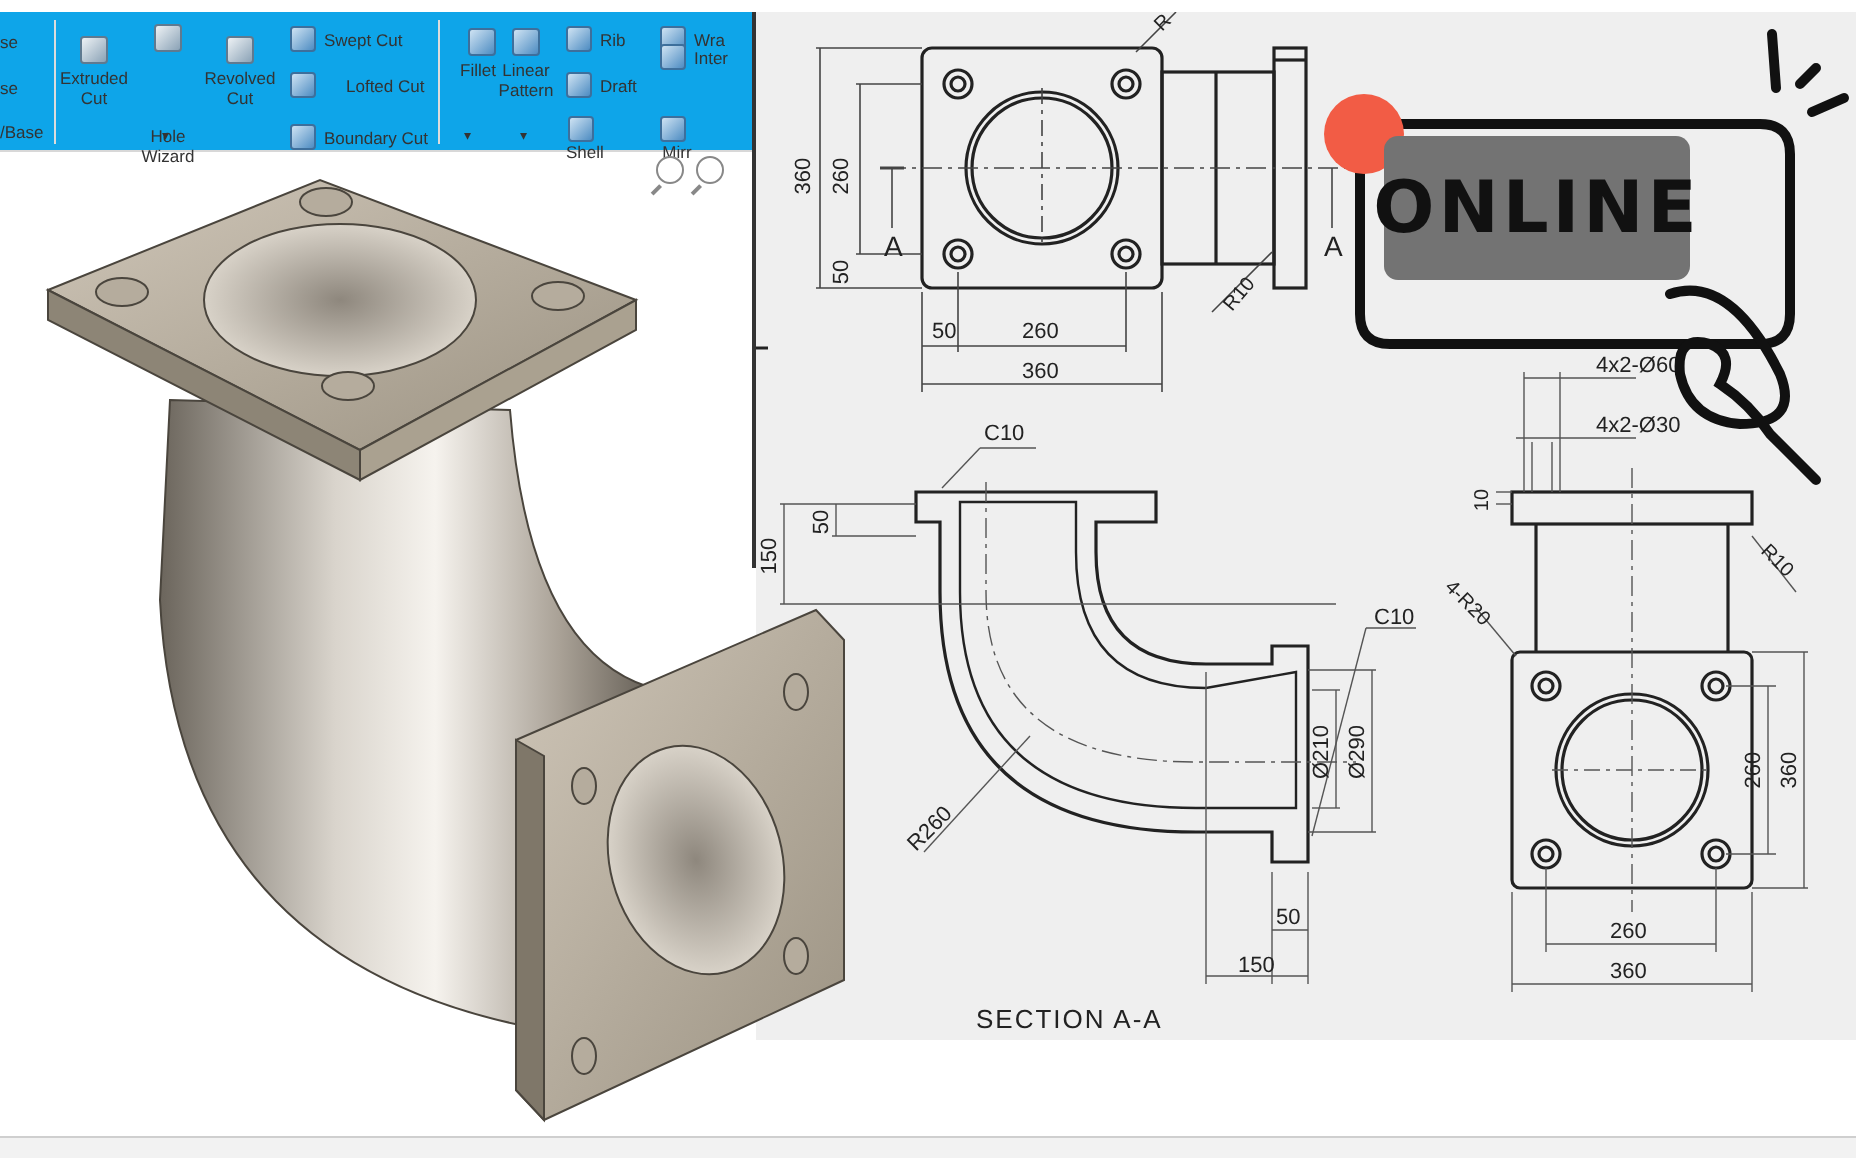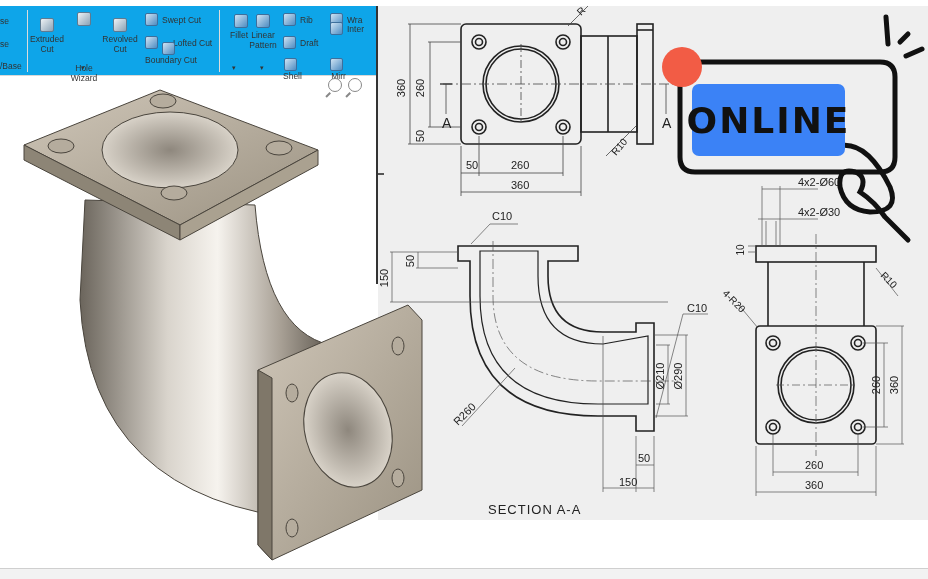--- a/index.html
+++ b/index.html
@@ -27,21 +27,21 @@
   
   .model { position: absolute; left: 0; top: 0; width: 460px; height: 579px; }
 
   
   .drawing { position: absolute; left: 378px; top: 6px; width: 550px; height: 514px; background: #efefef; }
   .drawing svg text { font-family: "Liberation Sans", sans-serif; fill: #222; }
 
   .bottom-bar { position: absolute; left: 0; top: 568px; width: 928px; height: 11px; background: #f2f2f2; border-top: 1px solid #cfcfcf; }
 
   .online-badge { position: absolute; left: 660px; top: 12px; width: 268px; height: 240px; pointer-events: none; }
-  .online-label { position: absolute; left: 692px; top: 84px; width: 153px; height: 72px; background: #3b82f6; border-radius: 7px; display: flex; align-items: center; justify-content: center; font-size: 36px; font-weight: bold; letter-spacing: 2px; color: #111; cursor: pointer; font-family: "DejaVu Sans", sans-serif; }
+  .online-label { position: absolute; left: 692px; top: 68px; width: 153px; height: 72px; background: #737373; border-radius: 7px; display: flex; align-items: center; justify-content: center; font-size: 36px; font-weight: bold; letter-spacing: 2px; color: #111; cursor: pointer; font-family: "DejaVu Sans", sans-serif; }
 </style>
 </head>
 <body>
 
 <div class="page-top-strip"></div>
 
 <div class="cad-window">
   <div class="ribbon">
 
     <div class="rb-row" style="left:0;top:10px;">
@@ -70,21 +70,21 @@
     </div>
 
     <div class="rb-row" style="left:145px;top:7px;">
         <span class="ic ic-blue"></span>
         <span>Swept Cut</span>
       </div>
     <div class="rb-row" style="left:145px;top:30px;gap:11px;">
         <span class="ic ic-blue"></span>
         <span>Lofted Cut</span>
       </div>
-    <div class="rb-row" style="left:145px;top:36px;flex-direction:column;">
+    <div class="rb-row" style="left:145px;top:56px;">
         <span class="ic ic-blue"></span>
         <span>Boundary Cut</span>
       </div>
     <div class="ribbon-sep" style="left:219px;"></div>
 
     <div class="rb-btn" style="left:222px;top:8px;width:26px;align-items:flex-end;">
       <span class="ic ic-blue"></span>
       <span>Fillet</span>
     </div>
     <span class="dd" style="left:232px;top:58px;">▾</span>

